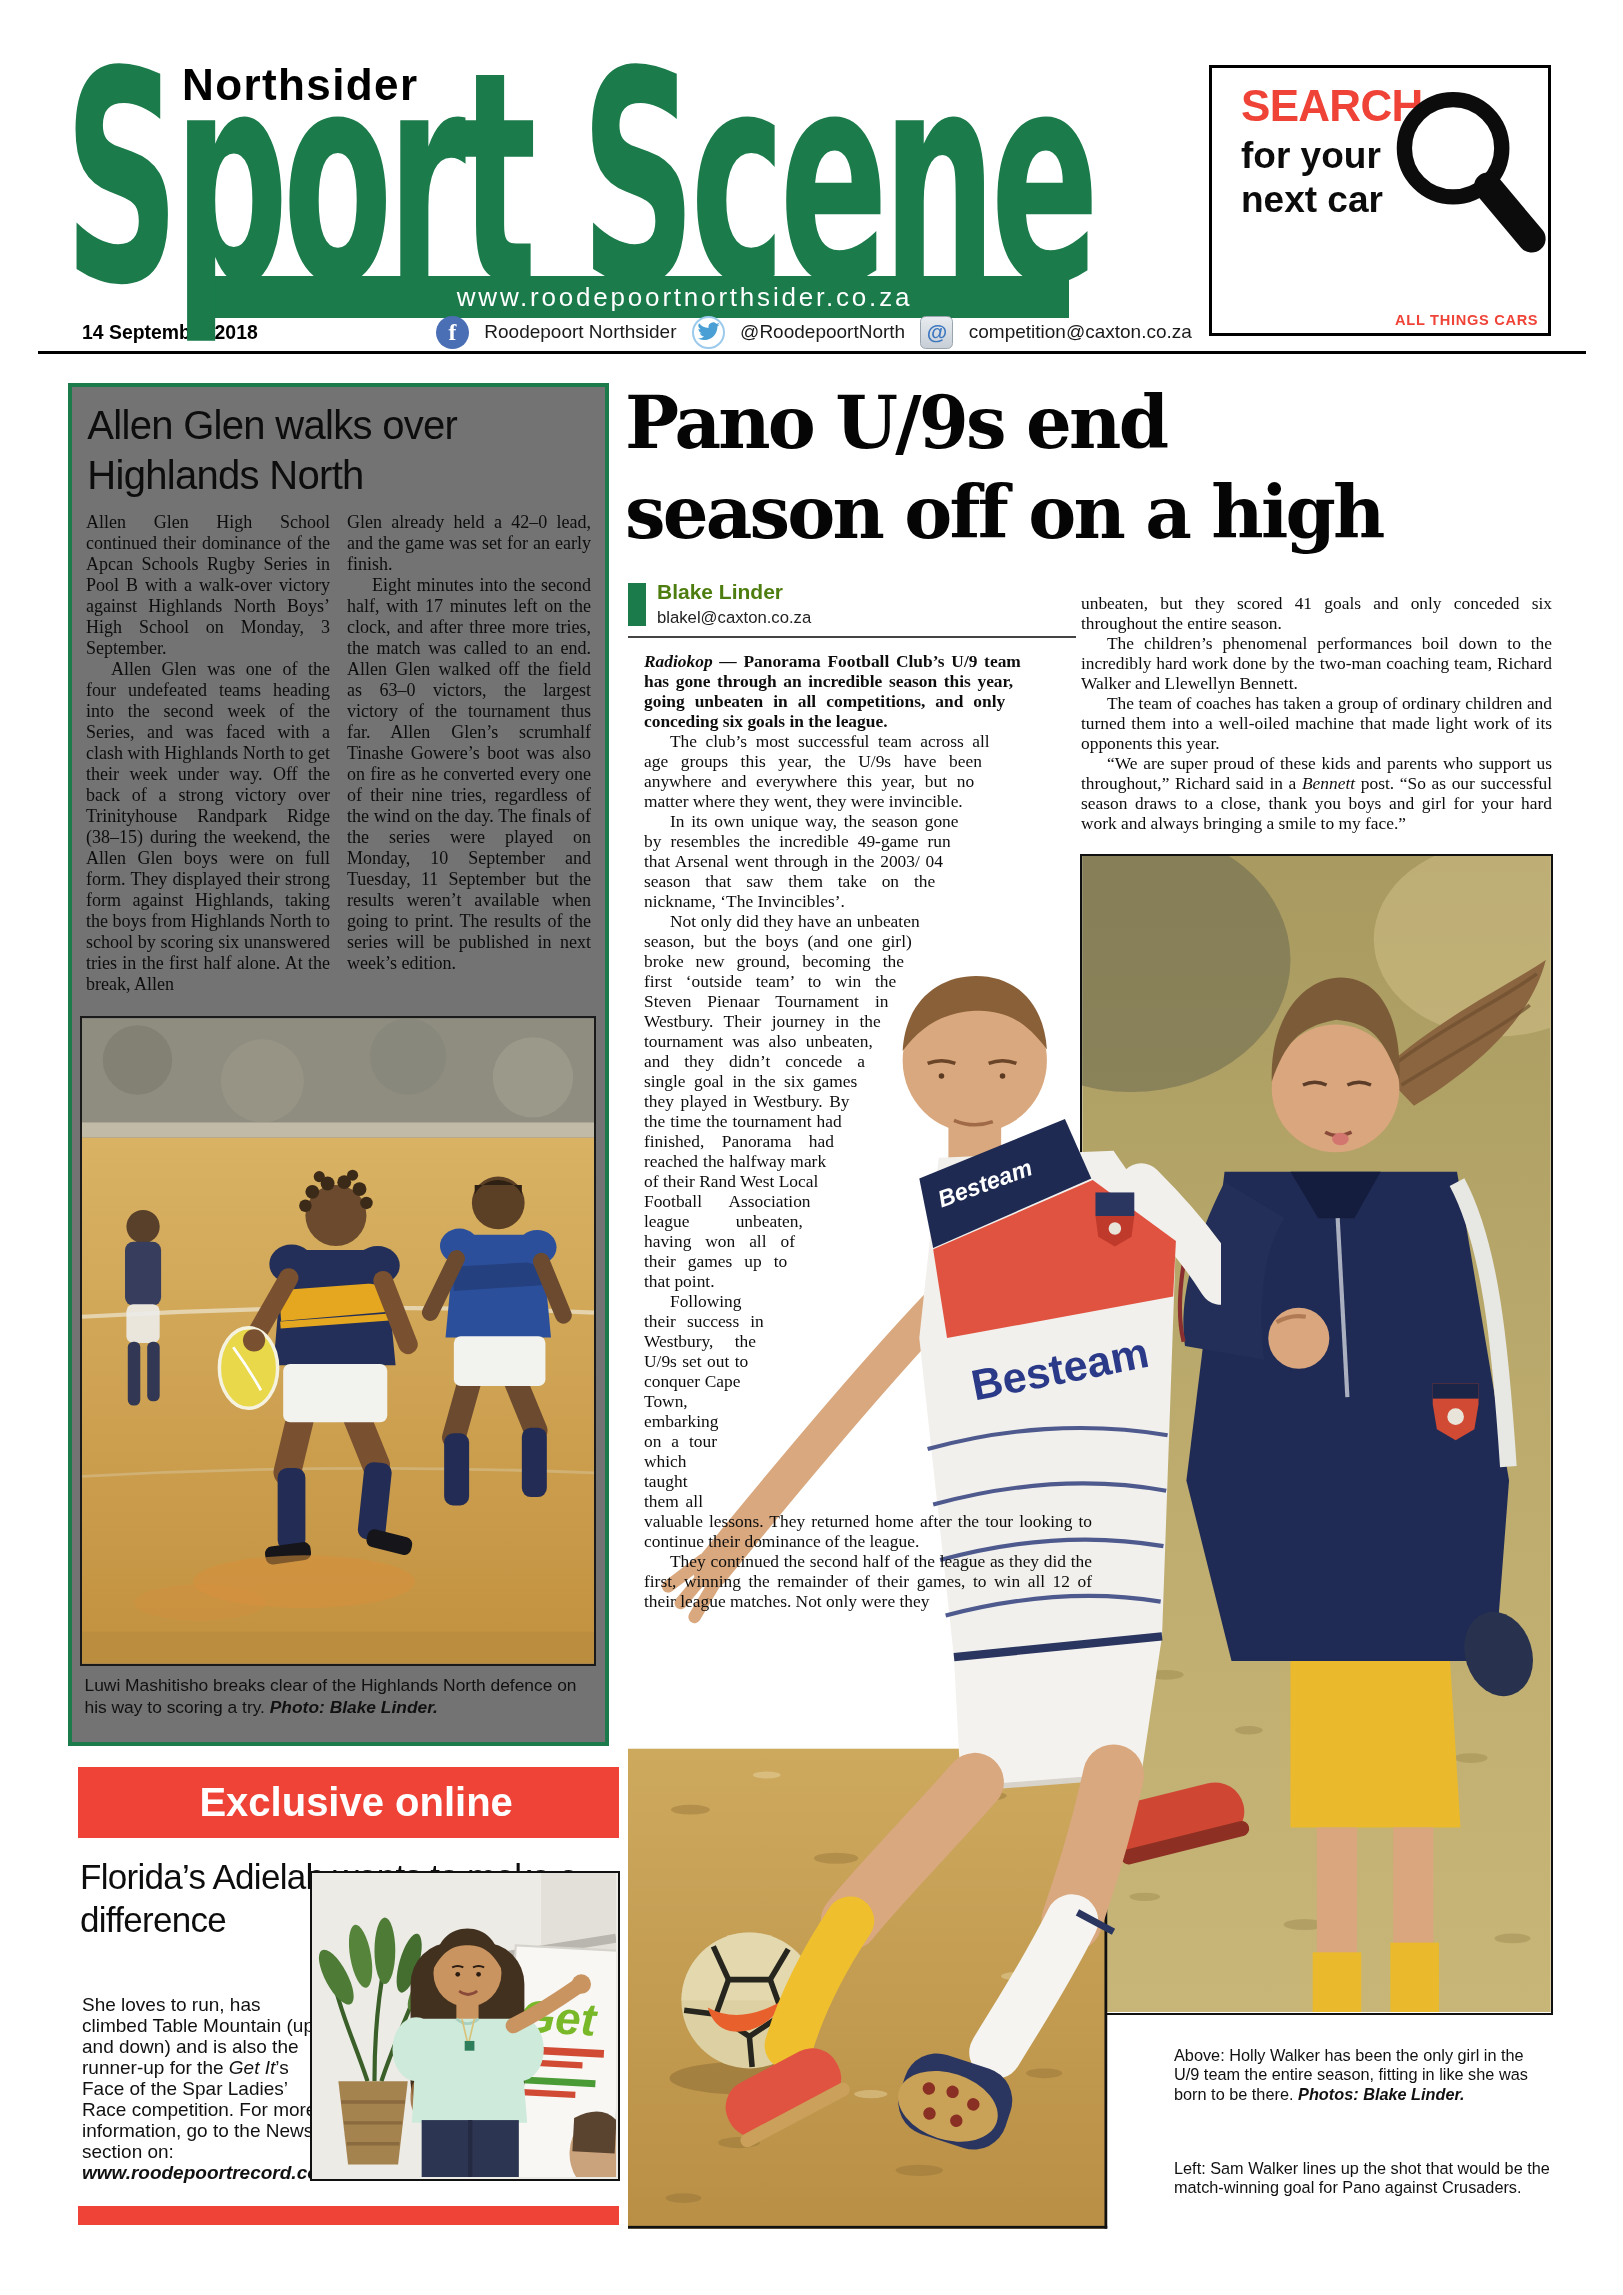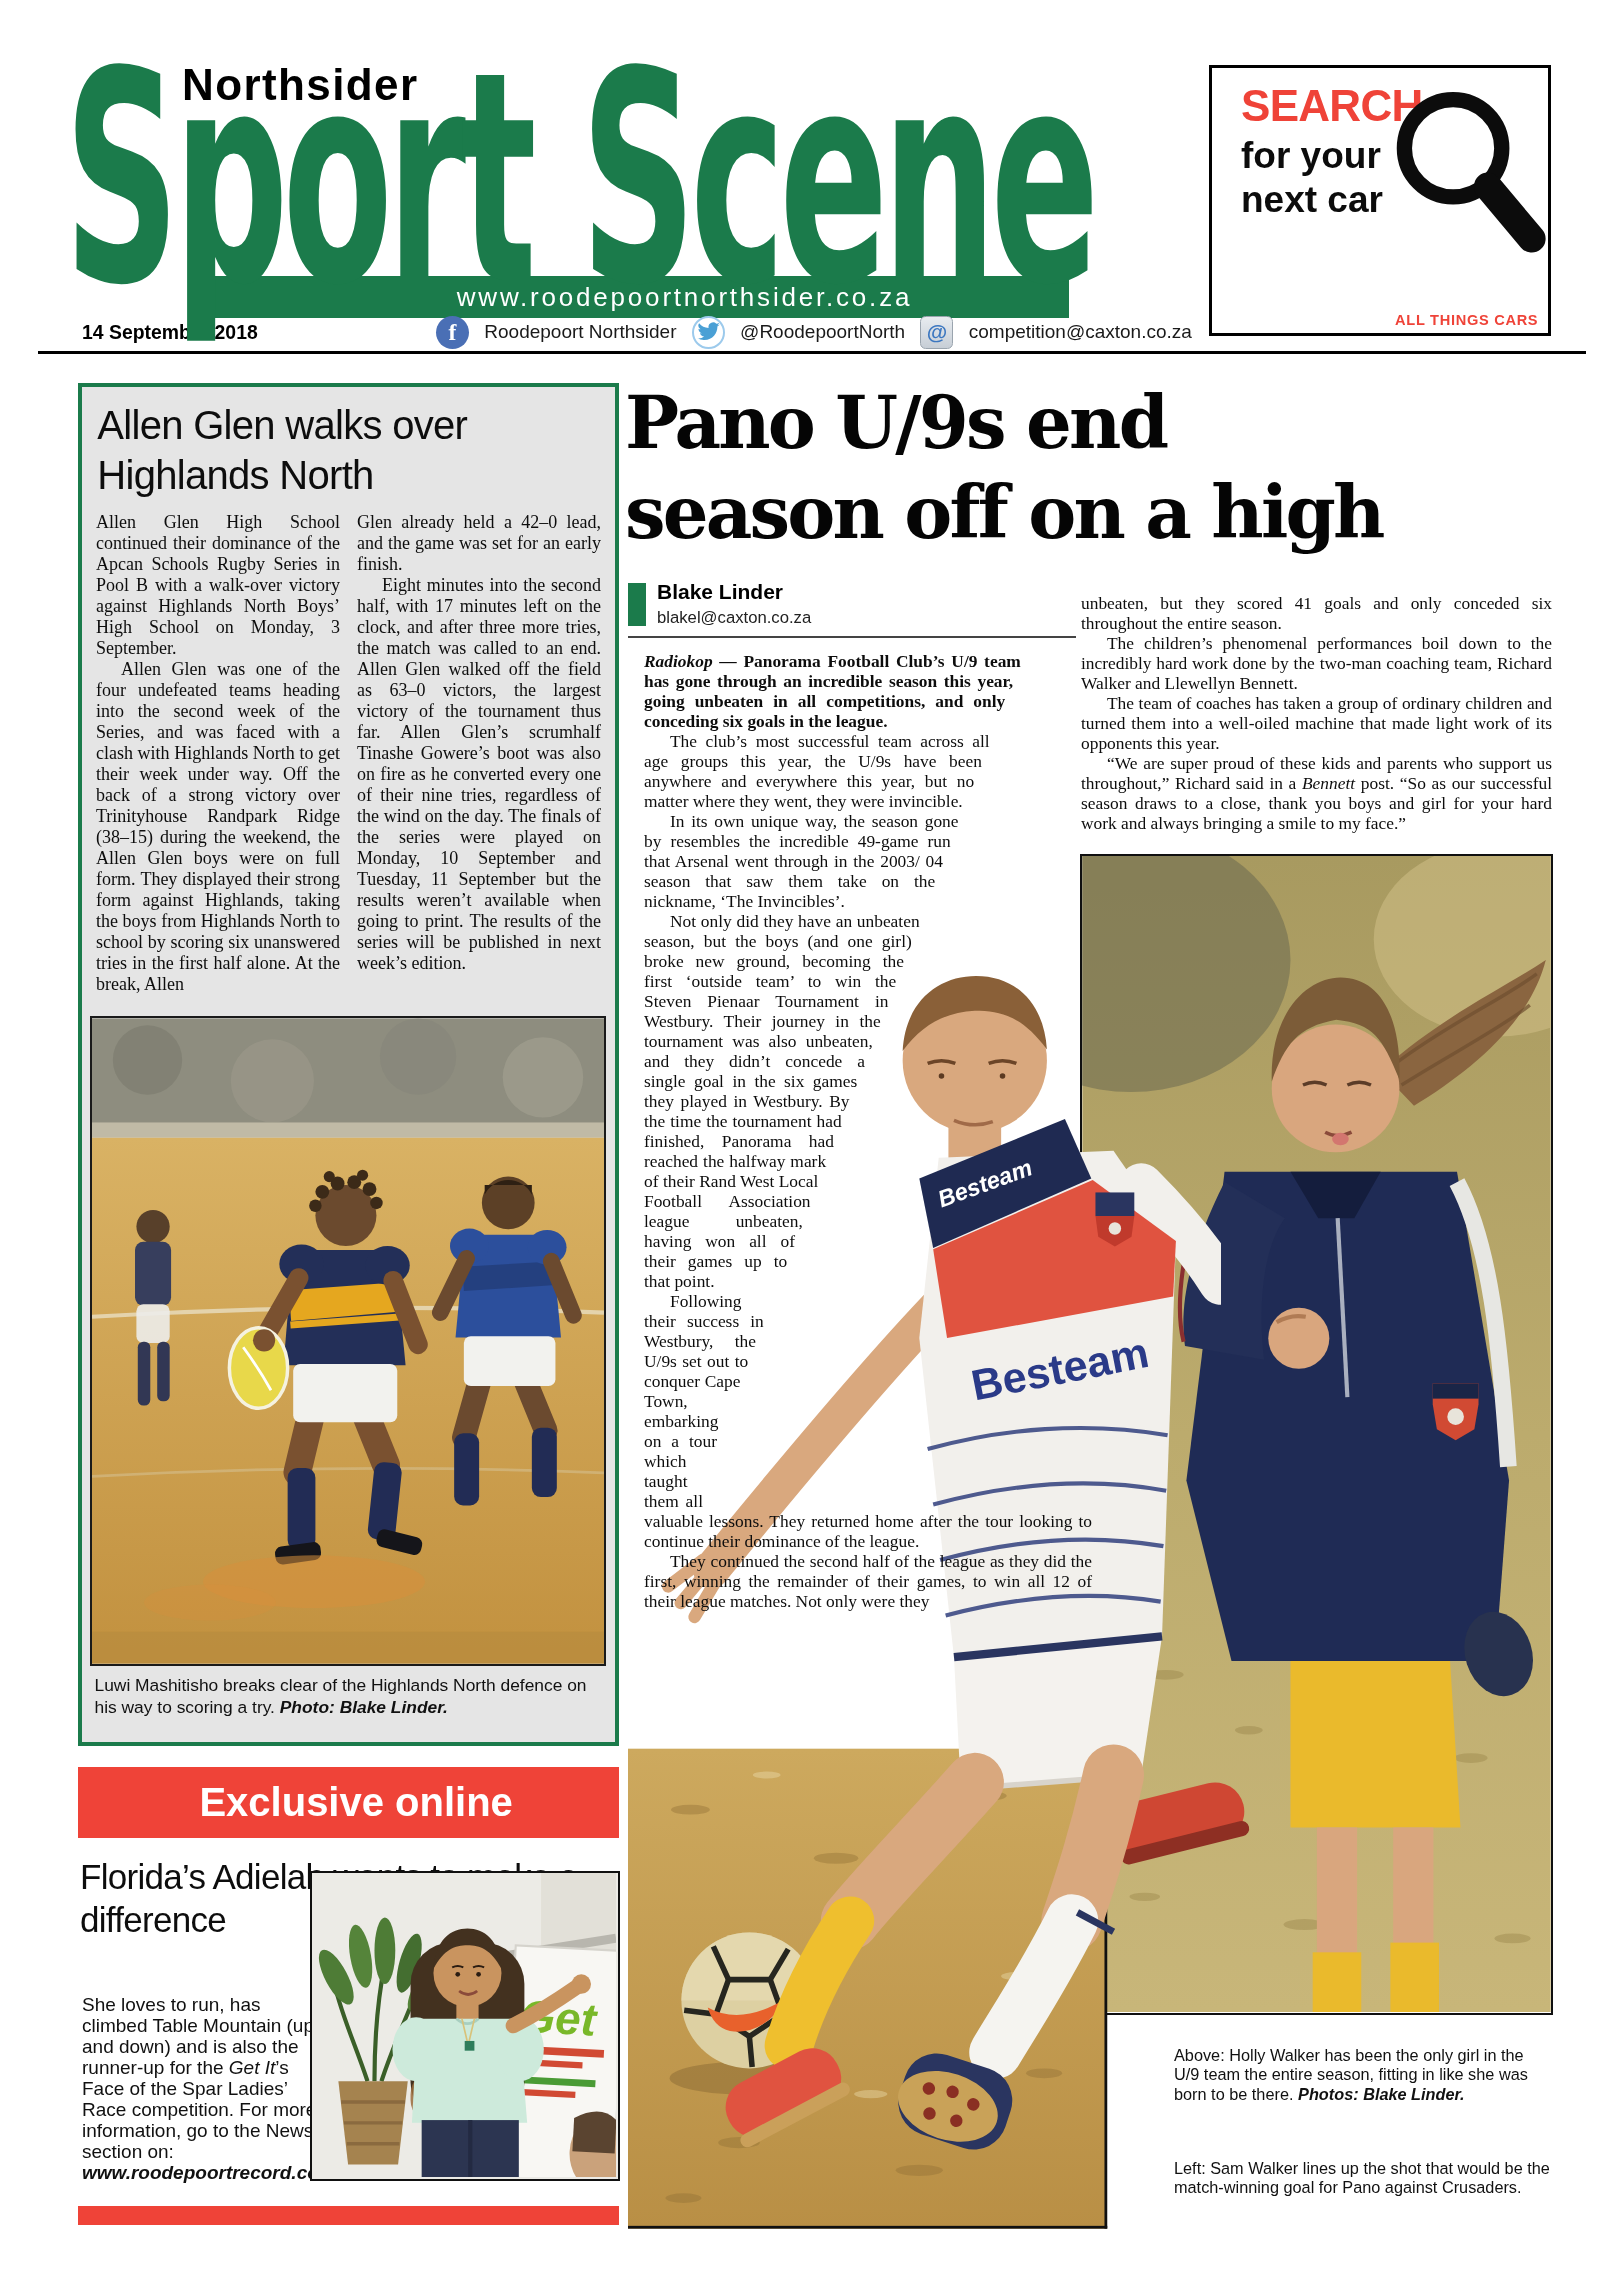--- a/index.html
+++ b/index.html
@@ -32,21 +32,21 @@
   #ad-search{top:12.5px;font-size:44px;color:#ef4338;letter-spacing:-0.7px;}
   #ad-l2{top:67px;font-size:37px;color:#0c0c0c;}
   #ad-l3{top:111px;font-size:37px;color:#0c0c0c;}
   #ad-logo{position:absolute;left:19.4px;top:200px;white-space:nowrap;}
   #ad-logo .auto{font-style:italic;font-weight:bold;font-size:46px;color:#ef4338;letter-spacing:-2.1px;}
   #ad-logo .dealer{font-weight:bold;font-size:46px;color:#0c0c0c;letter-spacing:-1.4px;}
   #ad-logo .tld{font-weight:bold;font-size:26px;color:#0c0c0c;}
   #ad-tagline{position:absolute;right:9.7px;top:244px;font-size:14.6px;font-weight:bold;color:#ef4338;letter-spacing:0.7px;}
 
   
-  #left-box{left:78px;top:383px;width:541px;height:1363px;border:4.2px solid #1b7b4b;background:#e5e5e5;}
+  #left-box{left:68px;top:383px;width:541px;height:1363px;border:4.2px solid #1b7b4b;background:#737373;}
   #left-headline{position:absolute;left:15.3px;top:12.5px;width:479px;font-size:40px;line-height:50px;
                  letter-spacing:-0.7px;color:#0d0d0d;}
   .serif-col{position:absolute;top:125px;width:244px;font-family:"Liberation Serif",serif;
              font-size:18px;line-height:21px;text-align:justify;color:#0d0d0d;}
   #left-col1{left:14px;}
   #left-col2{left:275px;}
   .serif-col p{margin:0;}
   .serif-col p.indent{text-indent:25px;}
   #rugby-photo{position:absolute;left:8.3px;top:629px;width:516px;height:650px;border:2.1px solid #1a1a1a;overflow:hidden;}
   #left-caption{position:absolute;left:12.5px;top:1288px;width:509px;font-size:17.4px;line-height:21.5px;color:#111;}
@@ -60,21 +60,21 @@
   #excl-body .it{font-style:italic;}
   #excl-body .link{font-weight:bold;font-style:italic;}
   #excl-photo{left:310px;top:1871px;width:310px;height:310px;border:2.8px solid #111;overflow:hidden;background:#ecebe6;}
   #excl-redbar{left:78px;top:2206px;width:541px;height:19px;background:#ef4338;}
 
   
   #main-headline{left:625px;top:378px;width:934px;font-family:"DejaVu Serif",serif;font-weight:bold;
                  font-size:72px;line-height:90px;letter-spacing:-2.8px;color:#050505;}
   #byline{left:628px;top:580px;}
   #byline-block{position:absolute;left:0;top:2.8px;width:18px;height:43px;background:#1b7b4b;}
-  #byline-name{position:absolute;left:29px;top:0;font-size:21px;font-weight:bold;color:#000000;}
+  #byline-name{position:absolute;left:29px;top:0;font-size:21px;font-weight:bold;color:#4d7c0f;}
   #byline-email{position:absolute;left:29px;top:28px;font-size:16.7px;color:#222;}
   #byline-rule{left:628px;top:636px;width:448px;height:2.1px;background:#444;}
 
   .newsbody{font-family:"Liberation Serif",serif;font-size:17.4px;line-height:20px;text-align:justify;color:#0d0d0d;}
   #main-left-col{left:644px;top:651px;width:448px;height:888px;z-index:5;}
   #main-left-col p{margin:0;}
   #main-left-col p.indent{text-indent:26px;}
   #main-left-col .lead{font-weight:bold;}
   #main-left-col .lead .dateline{font-style:italic;}
   #wrap-spacer{float:right;clear:right;width:389px;height:406px;margin-top:453px;

